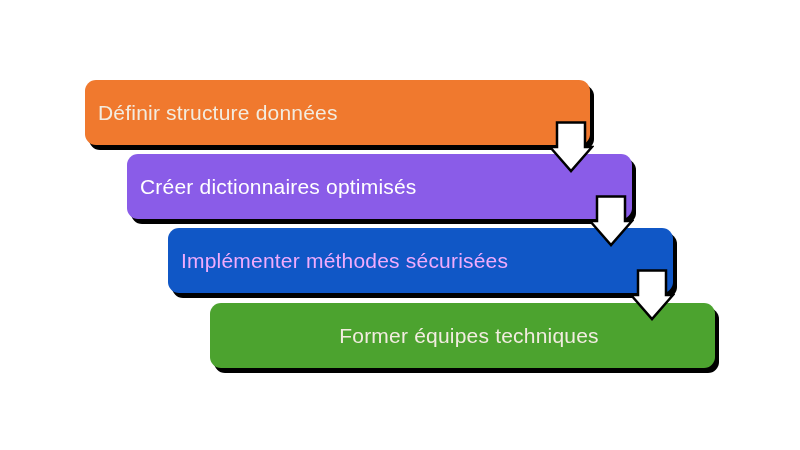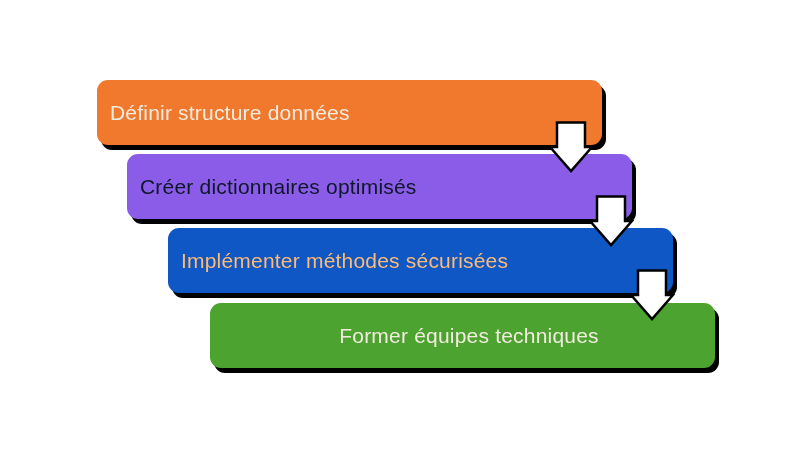--- a/index.html
+++ b/index.html
@@ -45,30 +45,30 @@
   }
   .arrow-1 { left: 548px; top: 121px; }
   .arrow-2 { left: 588px; top: 195px; }
   .arrow-3 { left: 629px; top: 269px; }
 </style>
 </head>
 <body>
 
 <div class="canvas">
 
-  <div class="step-box step-1" style="background-color: rgb(240, 121, 46); margin-left: 12px;">
+  <div class="step-box step-1" style="background-color: rgb(240, 121, 46);">
     <span class="step-label" style="color: rgb(242, 236, 224);">Définir structure données</span>
   </div>
 
   <div class="step-box step-2" style="background-color: rgb(138, 92, 232);">
-    <span class="step-label" style="color: #0f172a;">Créer dictionnaires optimisés</span>
+    <span class="step-label" style="color: #ffffff;">Créer dictionnaires optimisés</span>
   </div>
 
   <div class="step-box step-3" style="background-color: rgb(16, 87, 198);">
-    <span class="step-label" style="color: #fdba74; text-align: center;">Implémenter méthodes sécurisées</span>
+    <span class="step-label" style="color: #f0abfc; text-align: center;">Implémenter méthodes sécurisées</span>
   </div>
 
   <div class="step-box step-4" style="background-color: rgb(76, 163, 47);">
     <span class="step-label" style="color: rgb(242, 236, 224);">Former équipes techniques</span>
   </div>
 
   <svg class="flow-arrow arrow-1" viewBox="0 0 46 52" xmlns="http://www.w3.org/2000/svg">
     <path d="M9 1.5 H37 V26 H44 L23 50 L2 26 H9 Z" stroke-width="2.5" stroke-linejoin="miter" fill="#FFFFFF" stroke="#000000"></path>
   </svg>
 

